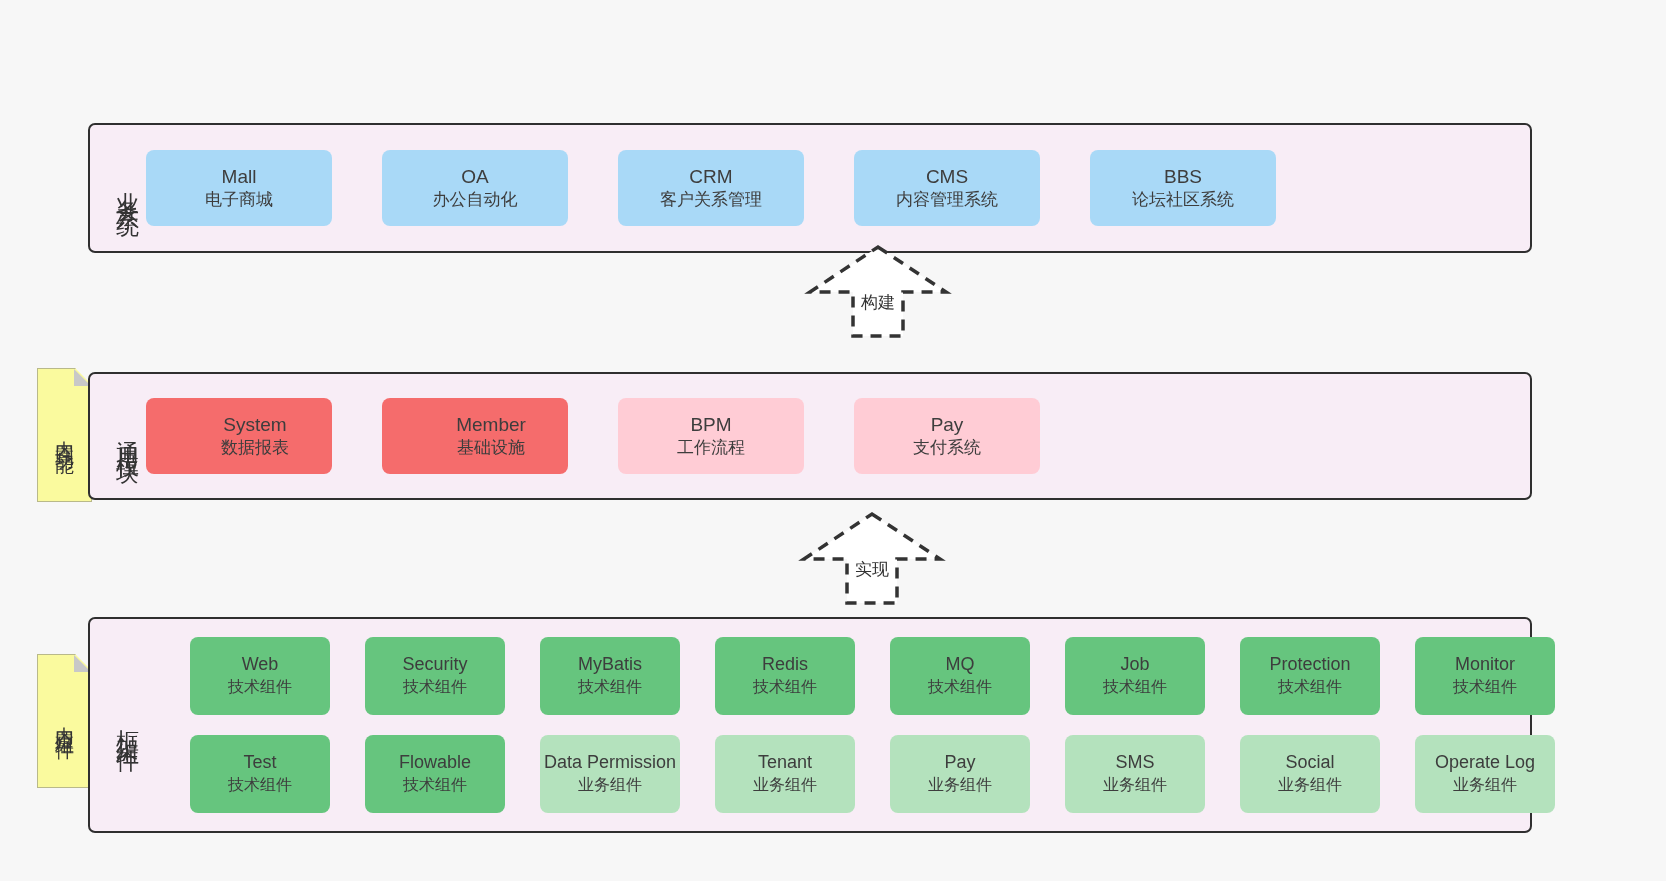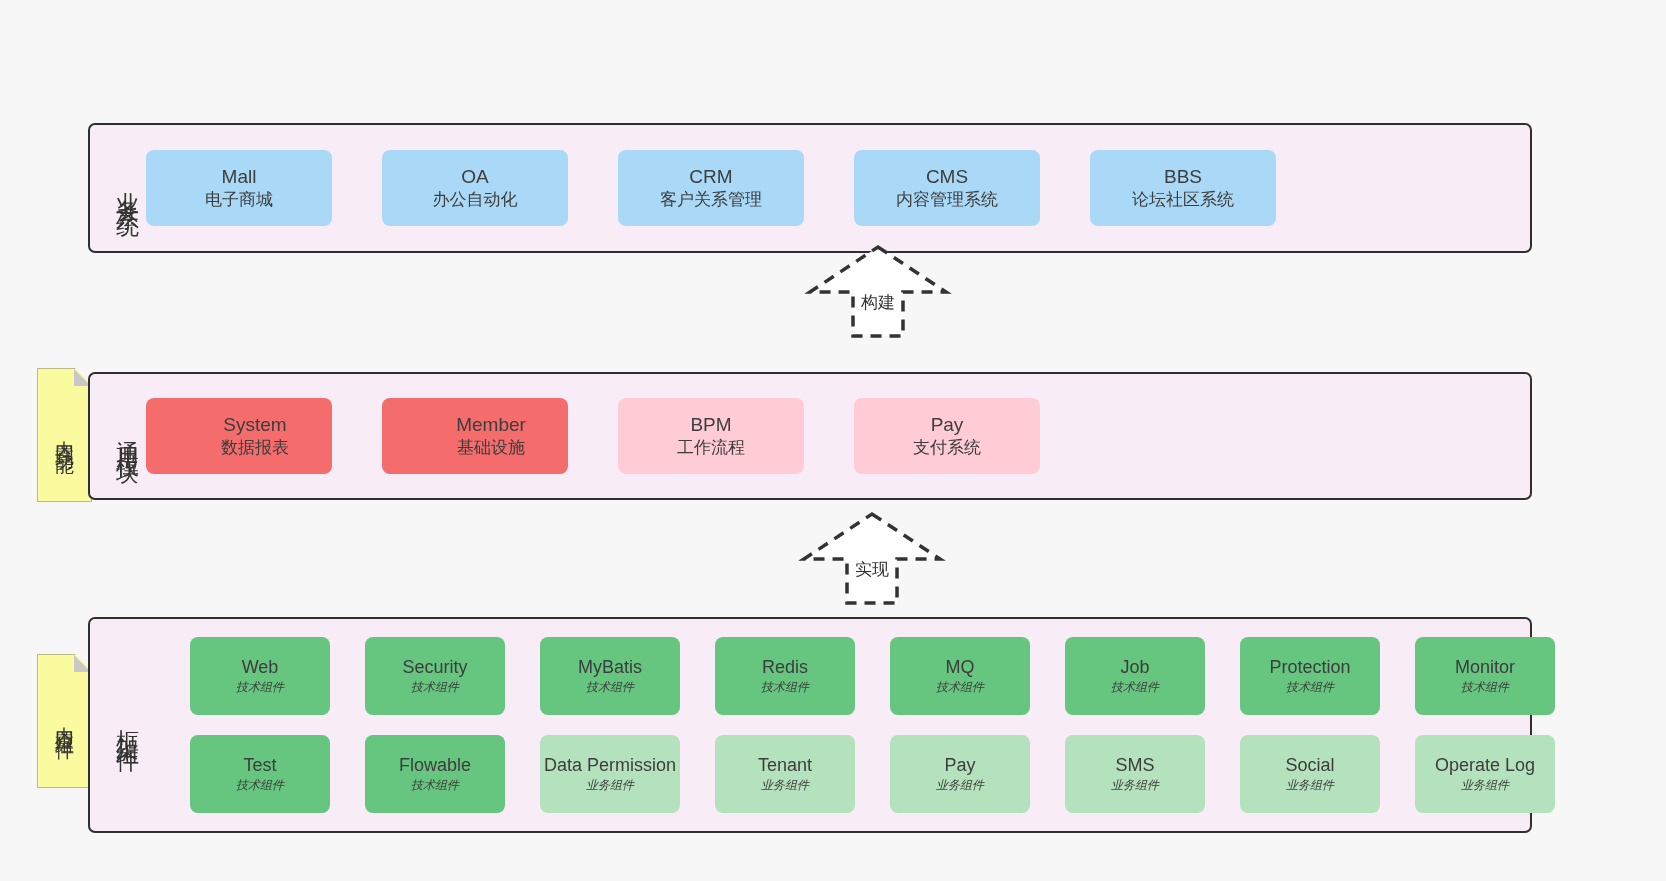--- a/index.html
+++ b/index.html
@@ -51,21 +51,21 @@
     justify-content:center;
     align-items:center;
     text-align:center;
     line-height:1.3;
   }
   .band-1 .box, .band-2 .box { width:186px; height:76px; }
   .band-3 .box { width:140px; height:78px; }
   .box .en { font-size:19px; }
   .box .zh { font-size:17px; }
   .band-3 .box .en { font-size:18px; line-height:1.2; }
-  .band-3 .box .zh { font-size:12px; line-height:1.35;font-style:italic; }
+  .band-3 .box .zh { font-size:16px; line-height:1.35; }
   .box.blue  { background: var(--blue, #a9d9f7); }
   .box.red   { background: var(--red, #f56c6c); padding-left: 32px; }
   .box.pink  { background: var(--pink, #ffccd5); }
   .box.green { background: var(--green, #66c57e); }
   .box.light_green { background: var(--light-green, #b4e2bd); }
 
   .sticky {
     position:absolute;
     left:37px; width:55px;
     background: var(--sticky, #fafa9e);

